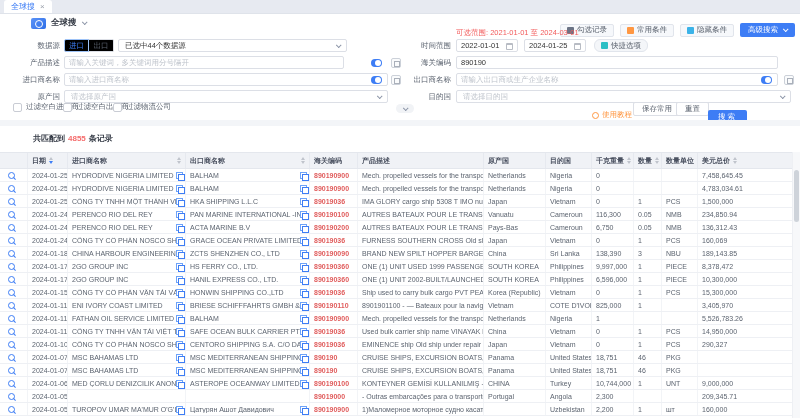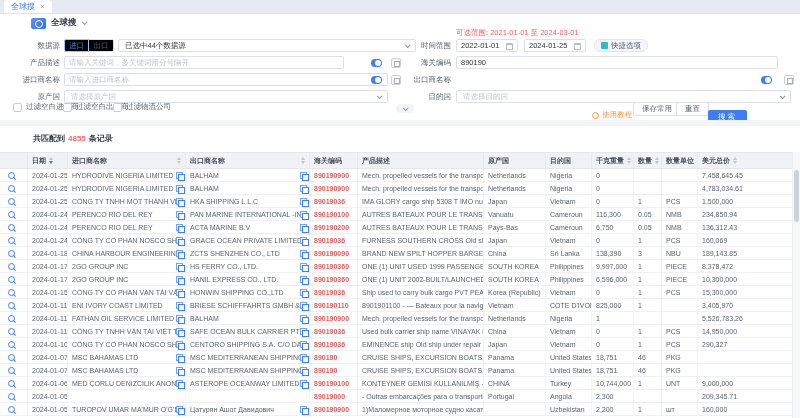--- a/index.html
+++ b/index.html
@@ -96,29 +96,47 @@
       <span class="tab-close">×</span>
     </div>
   </div>
 
   <div class="toolbar">
     <span class="app-icon"></span>
     <span class="app-title">全球搜</span>
     <span class="chev"></span>
   </div>
 
+  <div class="header-actions">
+    <div class="ghost-btn">
+      <span class="ic ic-dark"></span>
+      <span>勾选记录</span>
+    </div>
+    <div class="ghost-btn">
+      <span class="ic ic-orange"></span>
+      <span>常用条件</span>
+    </div>
+    <div class="ghost-btn">
+      <span class="ic ic-teal"></span>
+      <span>隐藏条件</span>
+    </div>
+    <div class="primary-btn">
+      <span>高级搜索</span>
+      <span class="chev" style="margin-left:1px;"></span>
+    </div>
+  </div>
 
   <div class="range-note">可选范围: 2021-01-01 至 2024-03-01</div>
 
   <div class="f-label" style="top:39px; left:-10px;">数据源</div>
   <div class="seg" style="top:39px; left:64px;">
     <div>进口</div>
     <div>出口</div>
   </div>
-  <div class="f-select" style="top:39px; left:118px; width:298px;">
+  <div class="f-select" style="top:39px; left:118px; width:229px;">
     <span>已选中44个数据源</span>
     <span class="chev"></span>
   </div>
 
   <div class="f-label" style="top:56px; left:-10px;">产品描述</div>
   <input class="f-input" style="top: 56px; left: 64px; width: 280px;" placeholder="请输入关键词，多关键词用分号隔开">
   <span class="mini-toggle" style="top:58.5px; left:371px;"></span>
   <span class="sq-icon" style="top:57.5px; left:391px;"></span>
 
   <div class="f-label" style="top:73px; left:-10px;">进口商名称</div>
@@ -160,20 +178,21 @@
   </div>
   <div class="teal-btn" style="top:39px; left:594px;">
     <span class="ic-sq-teal"></span>
     <span>快捷选项</span>
   </div>
 
   <div class="f-label" style="top:56px; left:381px;">海关编码</div>
   <input class="f-input" style="top: 56px; left: 456px; width: 322px;" value="890190">
 
   <div class="f-label" style="top:73px; left:381px;">出口商名称</div>
+  <input class="f-input" style="top: 73px; left: 456px; width: 322px;" placeholder="请输入出口商或生产企业名称">
   <span class="mini-toggle" style="top:75.5px; left:761px;"></span>
   <span class="sq-icon" style="top:74.5px; left:784px;"></span>
 
   <div class="f-label" style="top:90px; left:381px;">目的国</div>
   <div class="f-select placeholder" style="top:90px; left:456px; width:335px;">
     <span>请选择目的国</span>
     <span class="chev"></span>
   </div>
 
   <div class="link-orange" style="top:104px; left:592px;margin-top:6px;">

